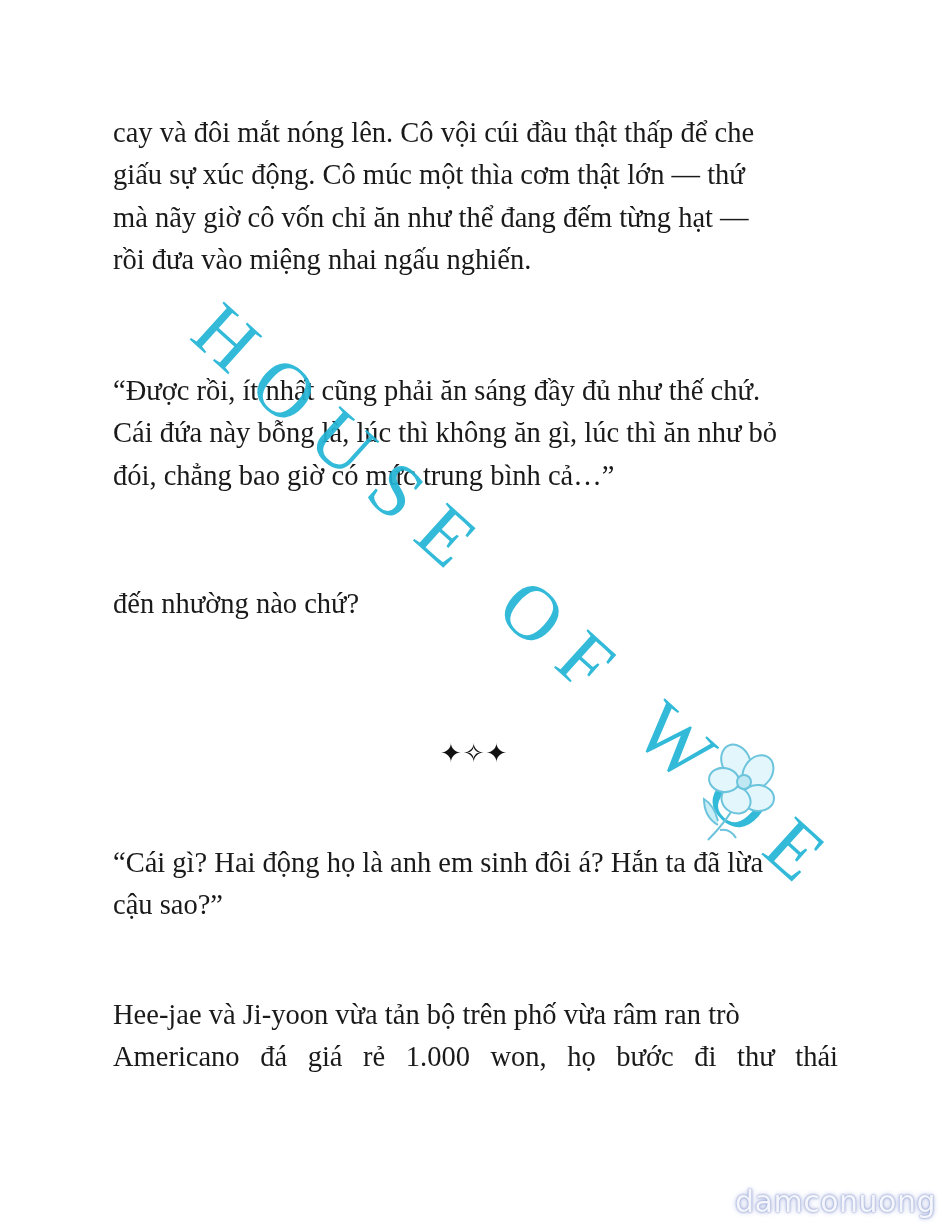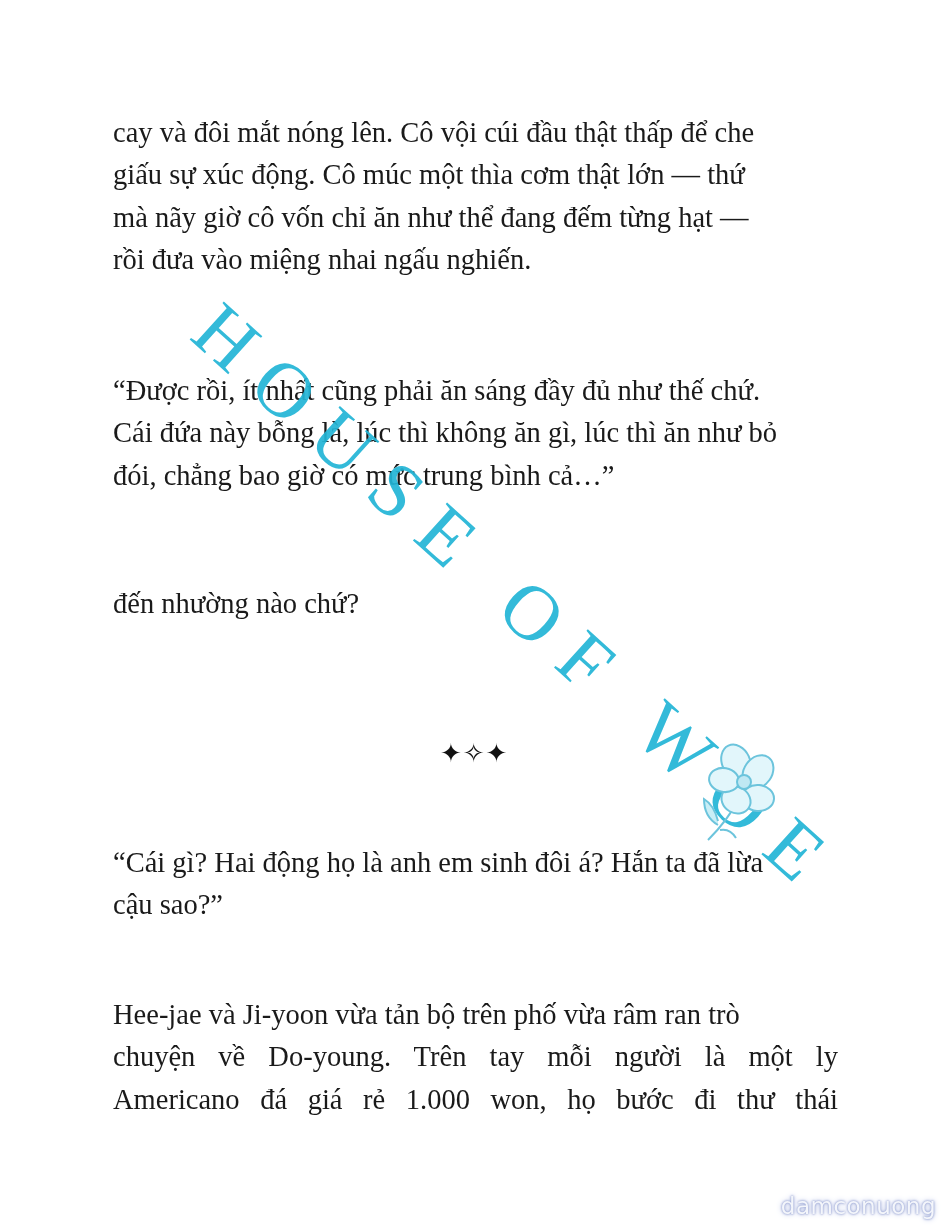--- a/index.html
+++ b/index.html
@@ -21,21 +21,21 @@
   }
   .wm {
     position:absolute; left:0; top:0; width:950px; height:1229px; pointer-events:none;
   }
   .wm-text {
     font-family:"Liberation Serif", serif; font-size:78px; fill:#22b5d6; opacity:0.92;
     letter-spacing:22px;
   }
   .site {
     position:absolute; right:14px; bottom:10px; font-family:"DejaVu Sans", sans-serif;
-    font-size:23px; color:#f4f6fb; letter-spacing:0.5px;
+    font-size:30px; color:#f4f6fb; letter-spacing:0.5px;
     text-shadow: 0 0 3px #9aa7d6, 0 0 6px #b7c1e6, 0 0 2px #8c99cc;
   }
 </style>
 </head>
 <body>
 
 <div class="page">
 
   <div class="para" style="top:112px;">
     <span class="line">cay và đôi mắt nóng lên. Cô vội cúi đầu thật thấp để che</span>
@@ -56,21 +56,20 @@
 
   <div class="sep">✦✧✦</div>
 
   <div class="para" style="top:842px;">
     <span class="line">“Cái gì? Hai động họ là anh em sinh đôi á? Hắn ta đã lừa</span>
     <span class="line">cậu sao?”</span>
   </div>
 
   <div class="para" style="top:994px;">
     <span class="line">Hee-jae và Ji-yoon vừa tản bộ trên phố vừa râm ran trò</span>
-    <span class="jline">chuyện về Do-young. Trên tay mỗi người là một ly</span>
     <span class="jline">Americano đá giá rẻ 1.000 won, họ bước đi thư thái</span>
   </div>
 
   <svg class="wm" viewBox="0 0 950 1229">
     <text class="wm-text" x="0" y="0" transform="translate(188 338) rotate(42)">HOUSE OF WOE</text>
     <g transform="translate(738 790)" fill="none" stroke="#6cc4dc" stroke-width="2">
       <path d="M-30 50 Q-10 30 0 10"></path>
       <path d="M-20 35 q-14 -8 -14 -26 q10 6 14 22" fill="#c9eef6"></path>
       <path d="M-18 40 q10 -2 16 8"></path>
       <ellipse cx="-2" cy="-28" rx="14" ry="18" fill="#e2f6fb" transform="rotate(-25 -2 -28)"></ellipse>

